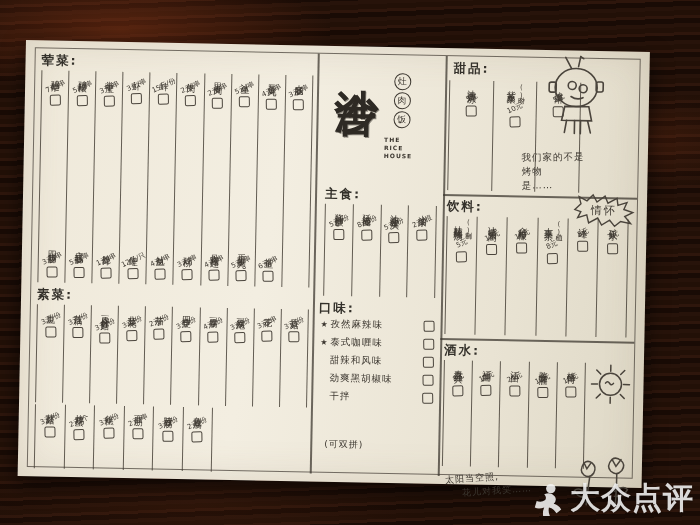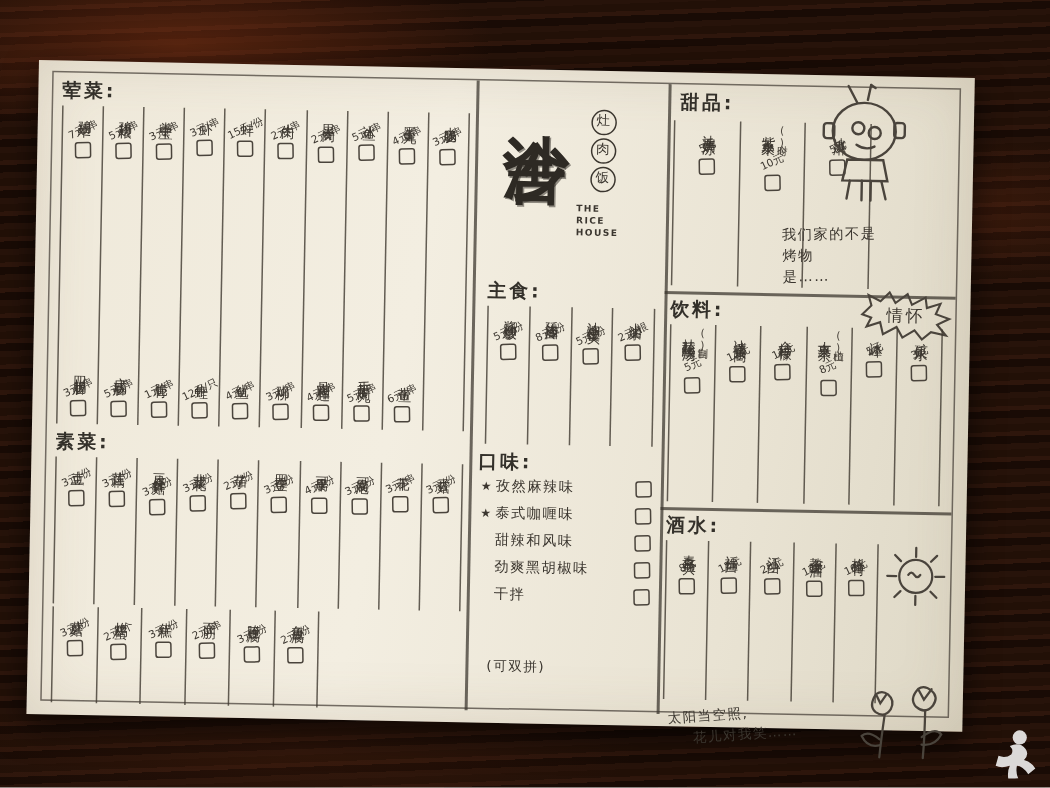--- a/index.html
+++ b/index.html
@@ -545,13 +545,14 @@
   </svg>
 </div>
 
 <div class="watermark">
   <svg width="34" height="34" viewBox="0 0 36 36">
     <g fill="rgba(245,245,245,.88)">
       <circle cx="21" cy="7" r="5"></circle>
       <path d="M14,13 q7,-3 11,2 q3,4 -1,8 q5,1 8,6 l-5,4 q-4,-6 -8,-6 q-1,5 1,9 l-7,1 q-1,-6 1,-10 q-6,2 -10,0 l2,-7 q5,2 9,-1 q2,-3 -1,-6 z"></path>
     </g>
   </svg>
+  <span class="watermark-text">大众点评</span>
 </div>
 
 </body></html>

